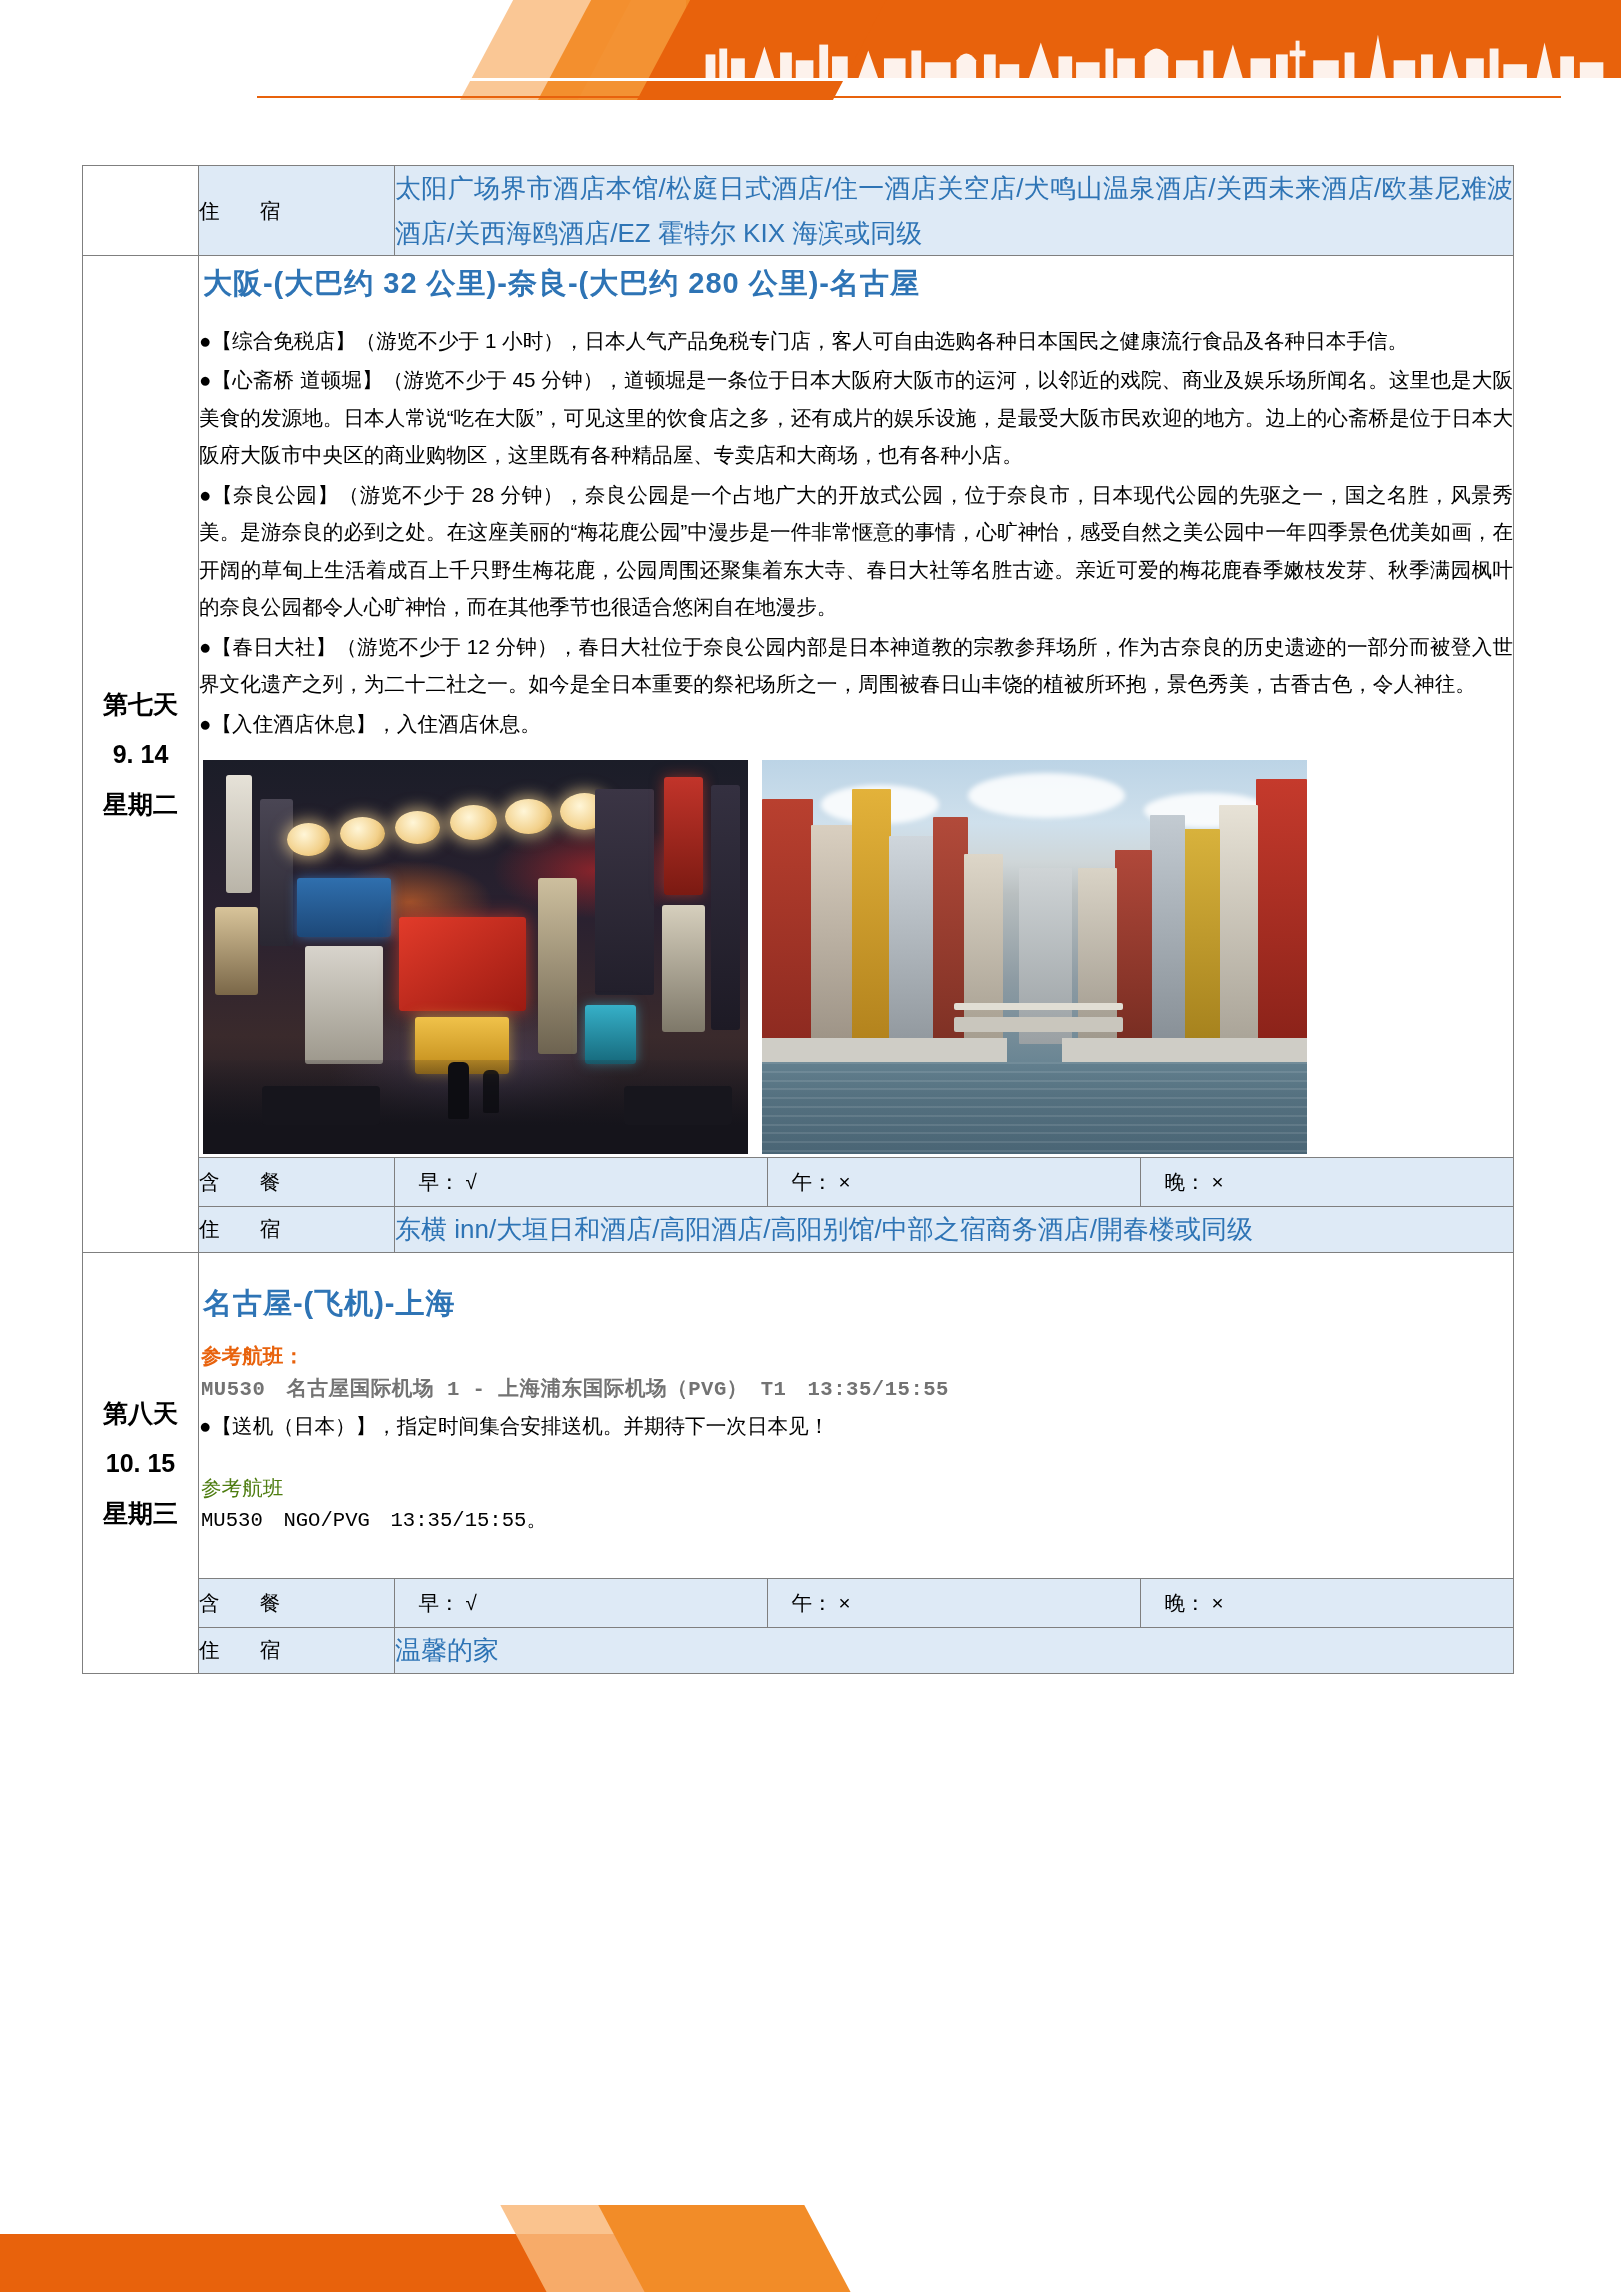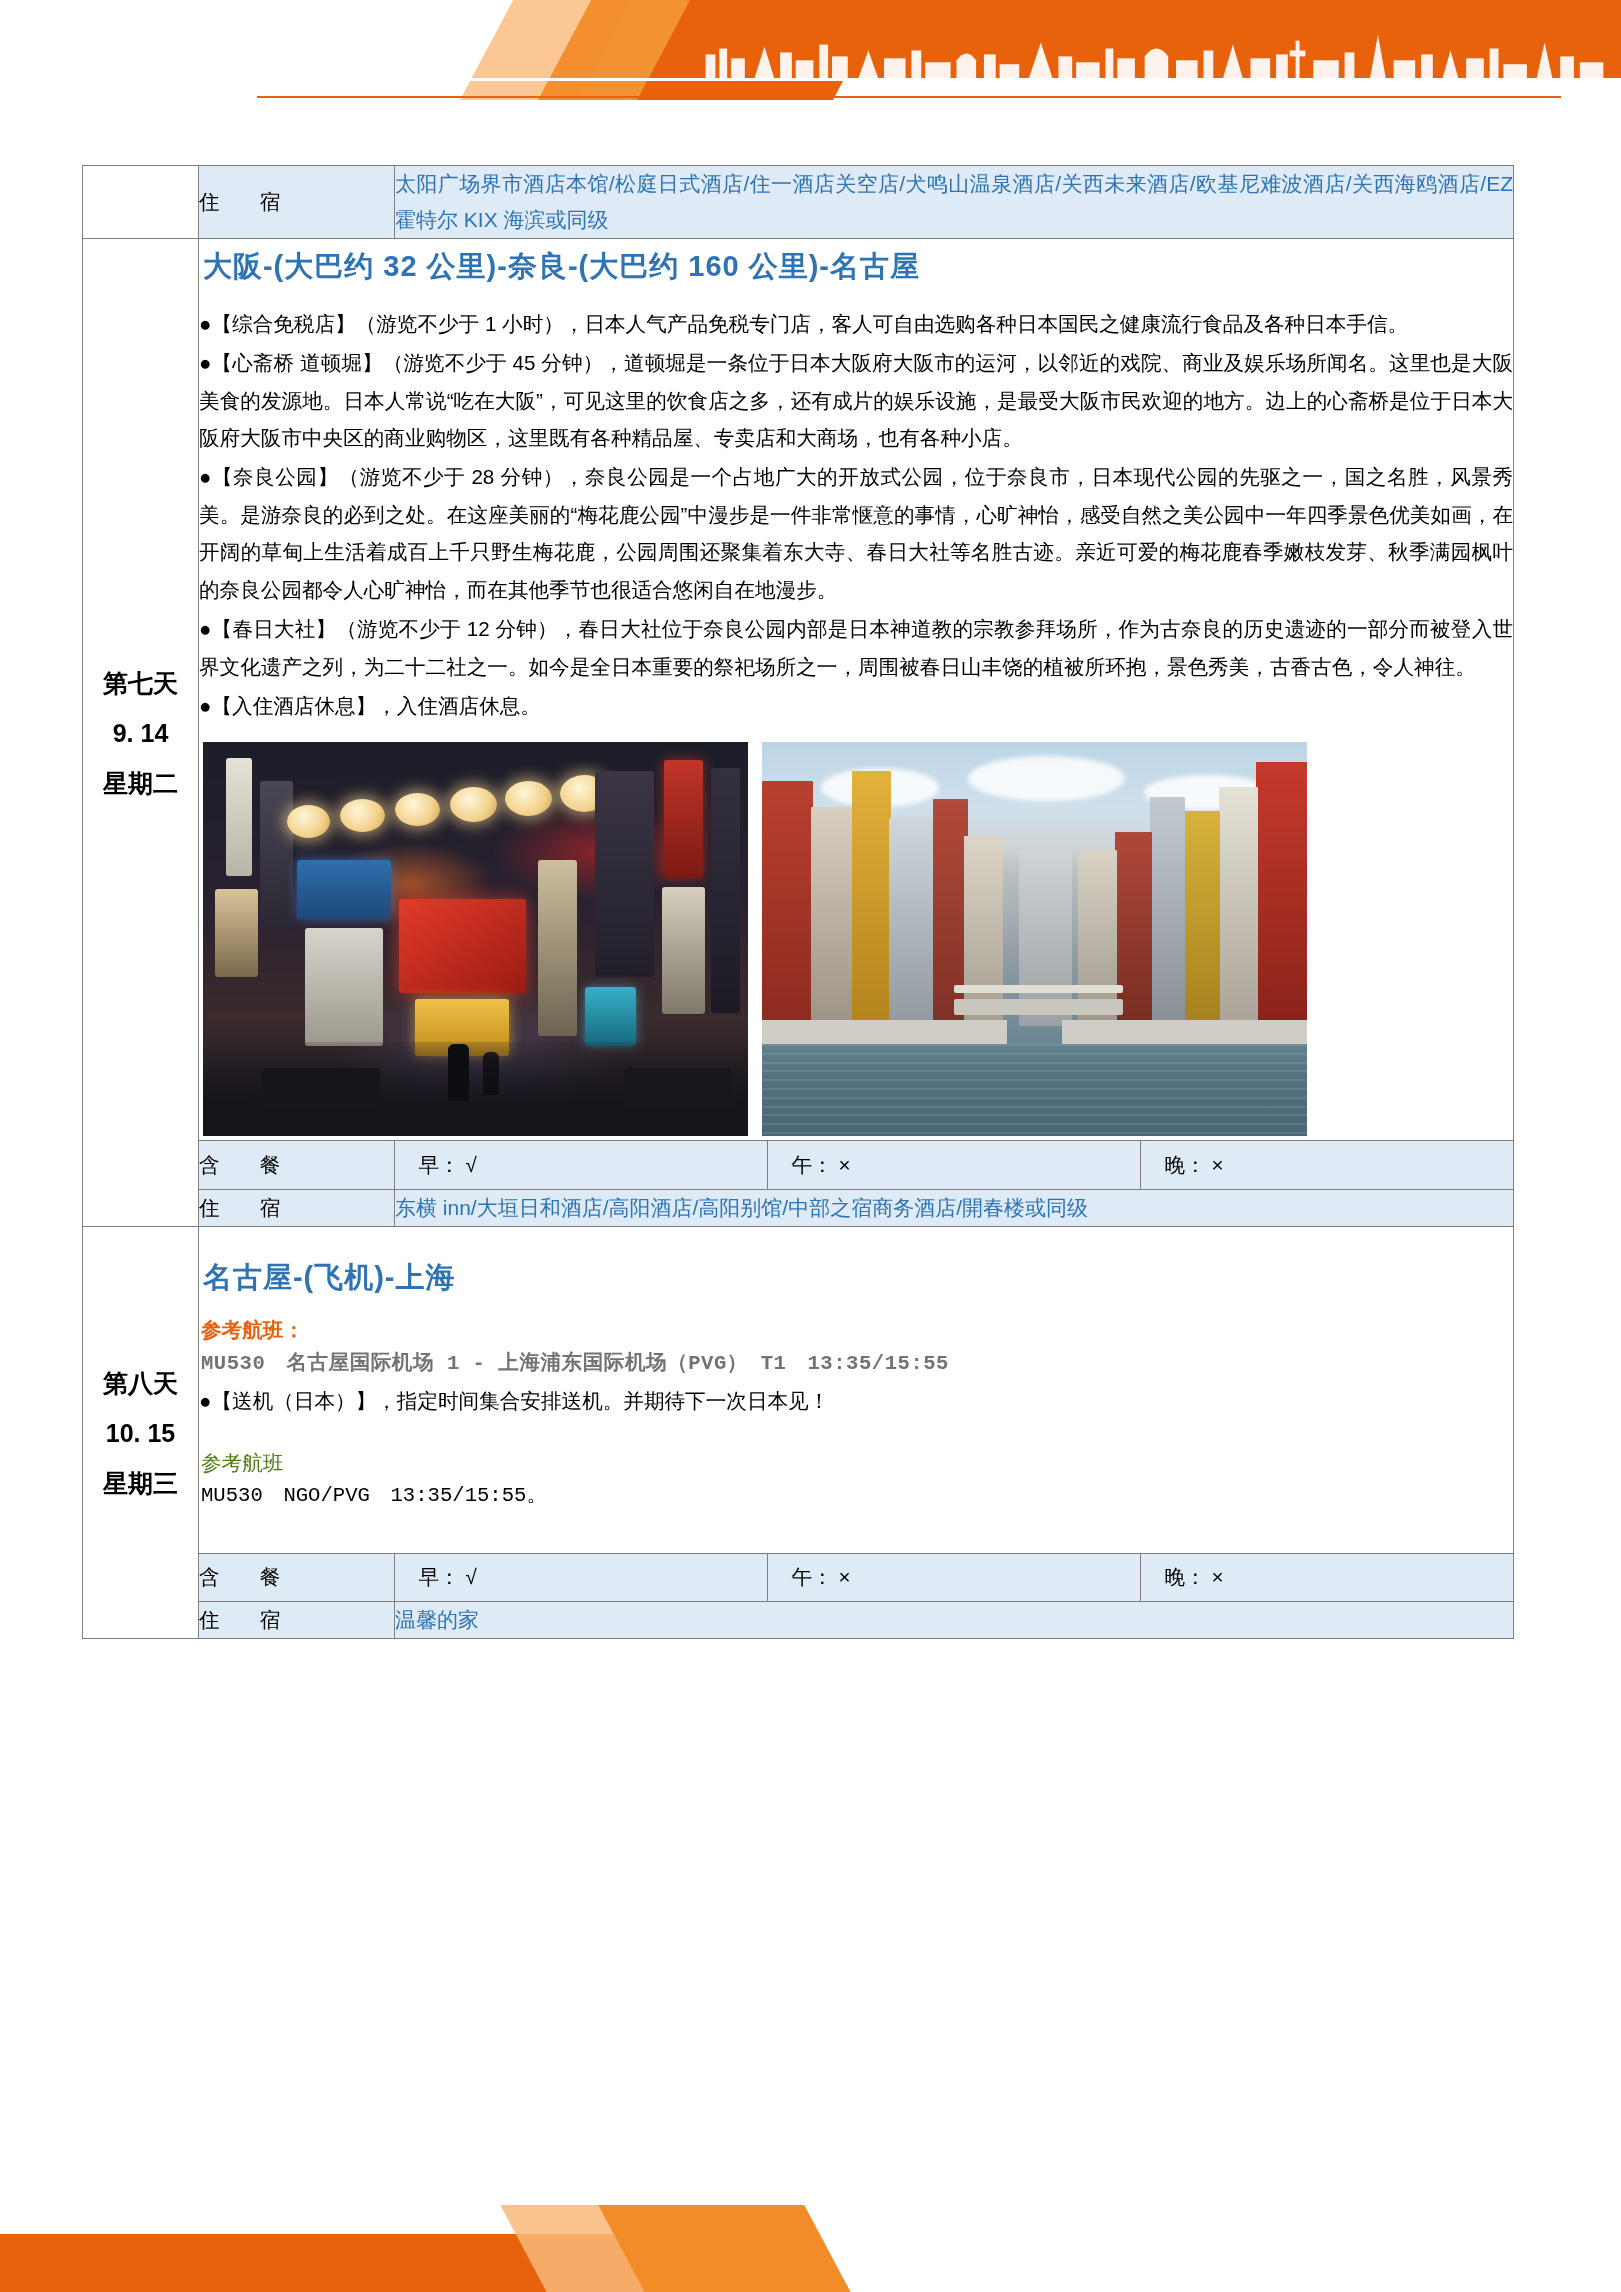--- a/index.html
+++ b/index.html
@@ -146,21 +146,21 @@
     font-size: 20.6px;
     letter-spacing: 9.8px;
     color: #000;
     background: #DEEAF6;
     font-family: "Liberation Sans", "DejaVu Sans", sans-serif;
   }
 
   .hotelcell {
     background: #DEEAF6;
     color: #2E74B5;
-    font-size: 21px;
+    font-size: 26px;
     line-height: 1.72;
     padding: 11.8px 15.7px 11.8px 17.6px;
     text-align: justify;
   }
   .mealcell {
     background: #DEEAF6;
     font-size: 20.6px;
     color: #000;
     padding: 9.8px 0 9.8px 21.6px;
     white-space: nowrap;
@@ -374,21 +374,21 @@
     <td class="hotelcell">太阳广场界市酒店本馆/松庭日式酒店/住一酒店关空店/犬鸣山温泉酒店/关西未来酒店/欧基尼难波酒店/关西海鸥酒店/EZ 霍特尔 KIX 海滨或同级</td>
   </tr>
 
   <tr>
     <td class="daycell" rowspan="3">
       <div>第七天</div>
       <div>9. 14</div>
       <div>星期二</div>
     </td>
     <td class="bodycell" colspan="2">
-      <div class="route-title">大阪-(大巴约 32 公里)-奈良-(大巴约 160 公里)-名古屋</div>
+      <div class="route-title">大阪-(大巴约 32 公里)-奈良-(大巴约 280 公里)-名古屋</div>
       <p class="para">●【综合免税店】（游览不少于 1 小时），日本人气产品免税专门店，客人可自由选购各种日本国民之健康流行食品及各种日本手信。</p>
       <p class="para">●【心斋桥 道顿堀】（游览不少于 45 分钟），道顿堀是一条位于日本大阪府大阪市的运河，以邻近的戏院、商业及娱乐场所闻名。这里也是大阪美食的发源地。日本人常说“吃在大阪”，可见这里的饮食店之多，还有成片的娱乐设施，是最受大阪市民欢迎的地方。边上的心斋桥是位于日本大阪府大阪市中央区的商业购物区，这里既有各种精品屋、专卖店和大商场，也有各种小店。</p>
       <p class="para">●【奈良公园】（游览不少于 28 分钟），奈良公园是一个占地广大的开放式公园，位于奈良市，日本现代公园的先驱之一，国之名胜，风景秀美。是游奈良的必到之处。在这座美丽的“梅花鹿公园”中漫步是一件非常惬意的事情，心旷神怡，感受自然之美公园中一年四季景色优美如画，在开阔的草甸上生活着成百上千只野生梅花鹿，公园周围还聚集着东大寺、春日大社等名胜古迹。亲近可爱的梅花鹿春季嫩枝发芽、秋季满园枫叶的奈良公园都令人心旷神怡，而在其他季节也很适合悠闲自在地漫步。</p>
       <p class="para">●【春日大社】（游览不少于 12 分钟），春日大社位于奈良公园内部是日本神道教的宗教参拜场所，作为古奈良的历史遗迹的一部分而被登入世界文化遗产之列，为二十二社之一。如今是全日本重要的祭祀场所之一，周围被春日山丰饶的植被所环抱，景色秀美，古香古色，令人神往。</p>
       <p class="para">●【入住酒店休息】，入住酒店休息。</p>
 
       <div class="photos">
 
         <div class="photo ph-night">
           <div class="sign" style="left:23.5px;top:15.7px;width:25.5px;height:118px;background:linear-gradient(180deg,#e6e2d8,#b9b4a8);"></div>

